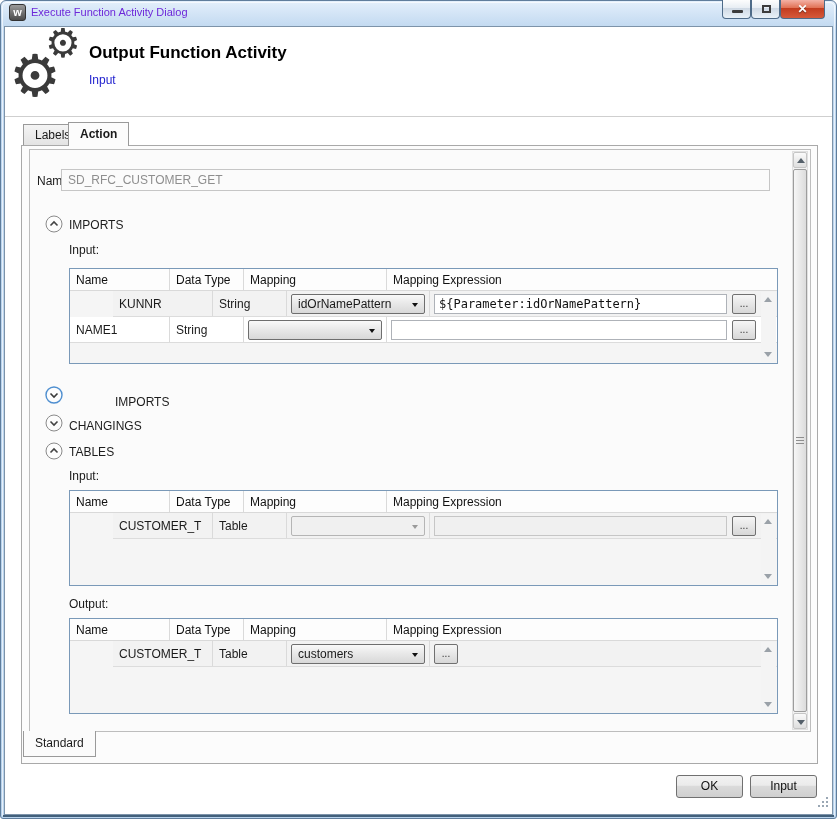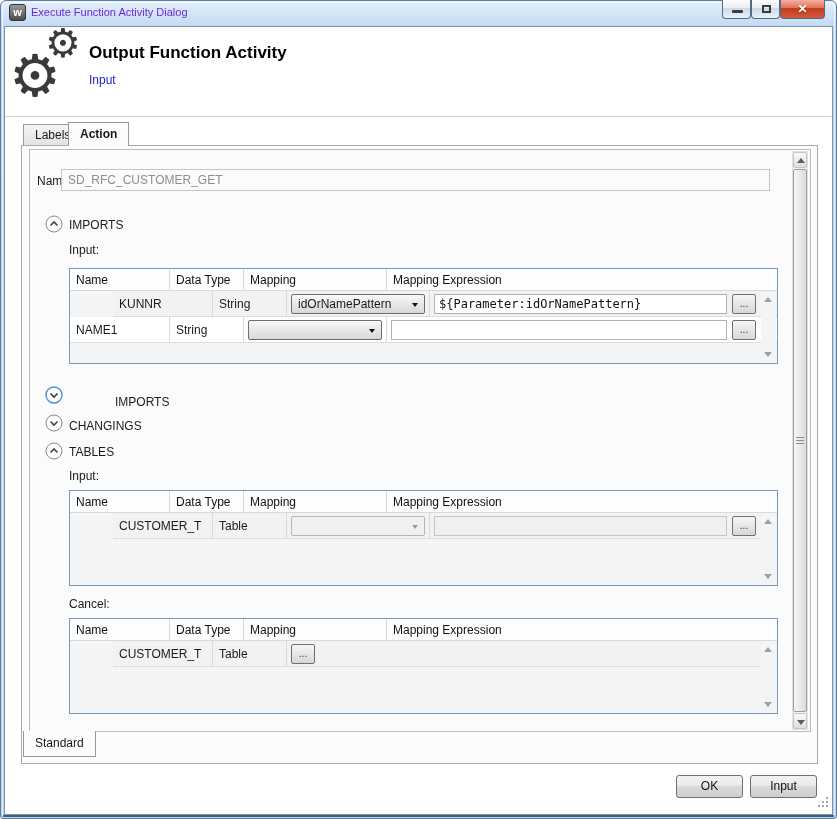--- a/index.html
+++ b/index.html
@@ -238,32 +238,35 @@
           <input class="exprbox disabled" readonly="" value="" style="">
           <button class="dots">...</button>
         </div>
       </div>
       <div class="tscroll">
         <span class="tri up"></span>
         <span class="tri down"></span>
       </div>
     </div>
 
-    <div class="lbl" style="left:64px;top:570px;">Cancel:</div>
+    <div class="lbl" style="left:64px;top:570px;">Output:</div>
 
     <div class="tbl" style="left:64px;top:591px;">
       <div class="thead">
         <div class="hc c-name">Name</div>
         <div class="hc c-type">Data Type</div>
         <div class="hc c-map" style="padding:4px 0 0 6px;">Mapping</div>
         <div class="hc c-expr" style="padding:4px 0 0 6px;">Mapping Expression</div>
       </div>
       <div class="trow alt">
         <div class="tc c-name">CUSTOMER_T</div>
         <div class="tc c-type">Table</div>
+        <div class="tc c-map">
+            <div class="combo"><span>customers</span></div>
+          </div>
         <div class="tc c-expr">
           <button class="dots">...</button>
         </div>
       </div>
       <div class="tscroll">
         <span class="tri up"></span>
         <span class="tri down"></span>
       </div>
     </div>
 

